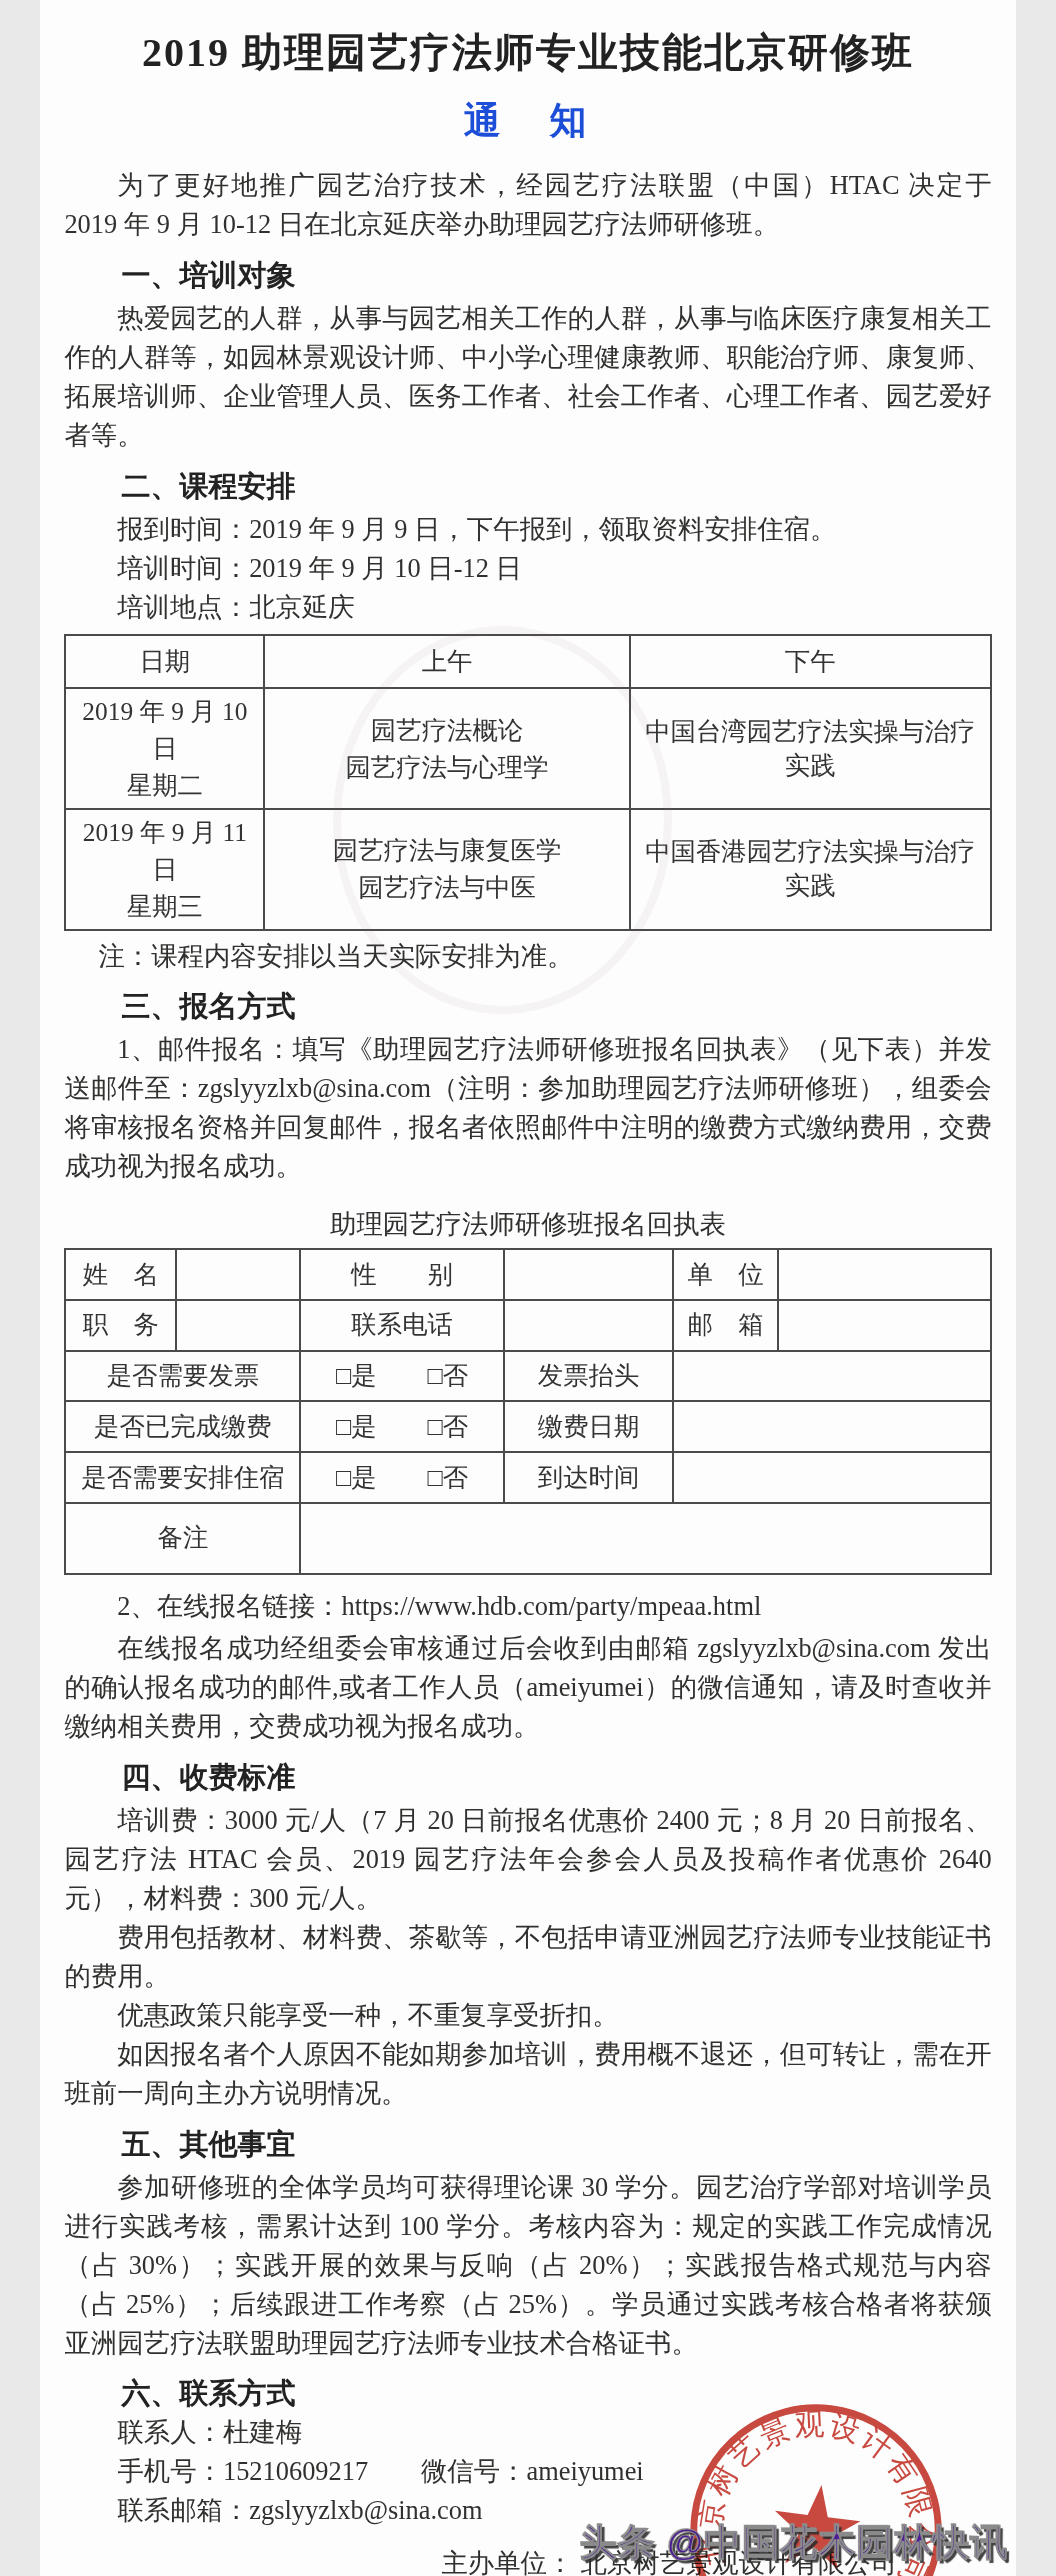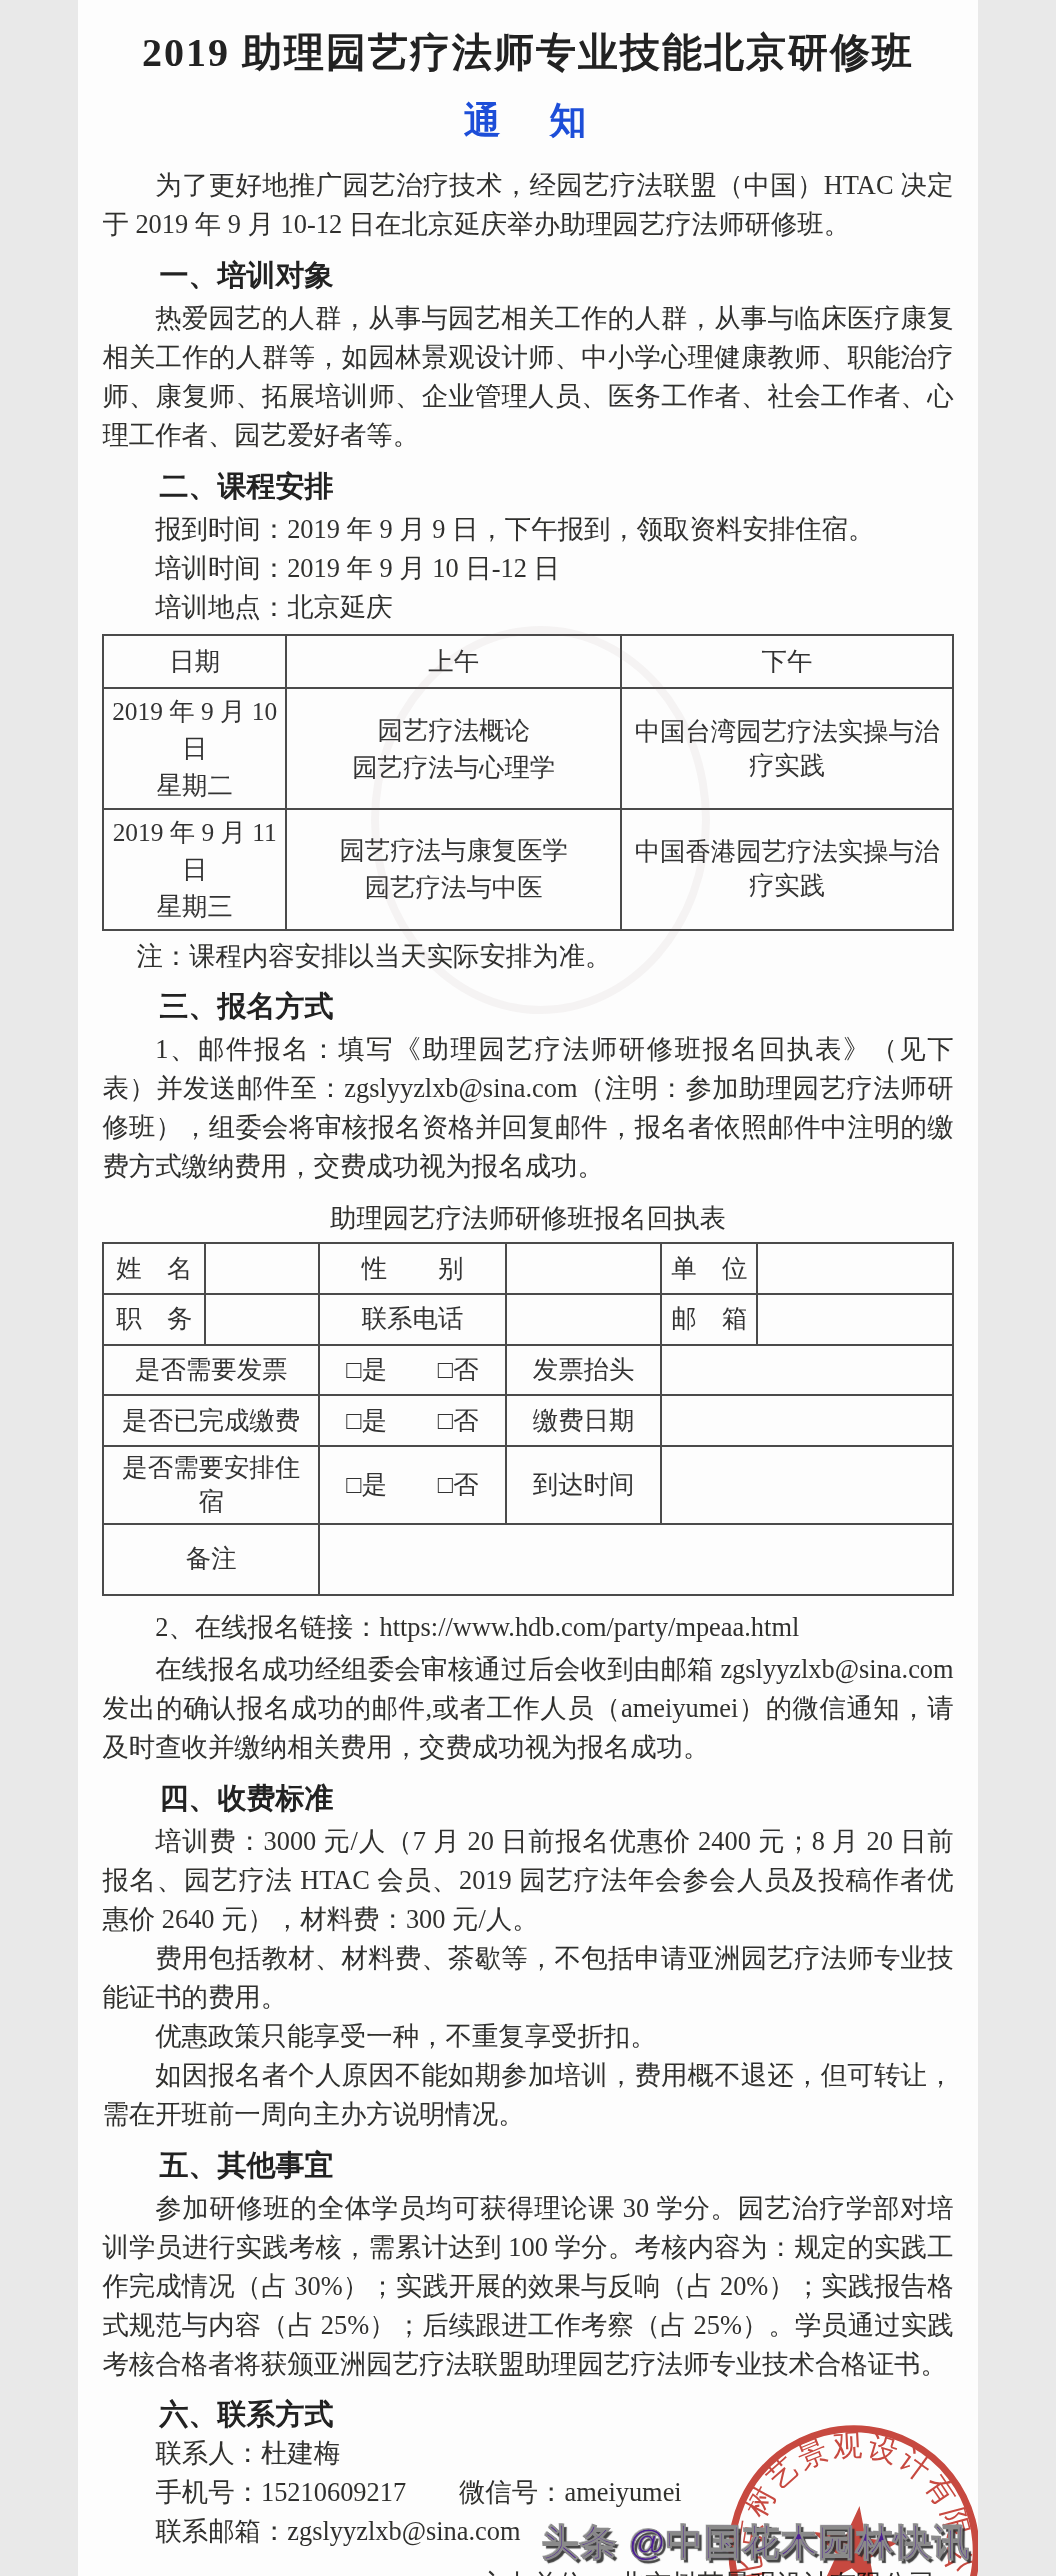--- a/index.html
+++ b/index.html
@@ -1,18 +1,18 @@
 <!DOCTYPE html>
 <html style="--seal-red: #c5392f;"><head>
 <meta charset="utf-8">
 <style>
   html,body{margin:0;padding:0;background:#e9e9e9;}
   .page{
     position:relative;
-    width:900px;height:2576px;
+    width:976px;height:2576px;
     margin:0 auto;
     background:#fdfdfd;
     overflow:hidden;
     font-family:"Liberation Serif","DejaVu Serif",serif;
     color:#30302e;
     box-sizing:border-box;
     padding:25.4px 24.4px 0 24.4px;
   }
   .title{
     margin:0;text-align:center;
@@ -41,21 +41,21 @@
   .course{margin-top:7.8px;}
   .course th{height:43px;}
   .course .r12 td{height:88px;}
   .course .r3 td{height:125px;}
   .pre{white-space:pre-line;line-height:37px;}
   .c-date{width:21.5%;}
   .c-am{width:39.5%;}
   .c-pm{width:39%;}
   .note{margin-top:5.9px;padding-left:34px;}
   
-  .reply-title{margin-top:15px;text-align:center;font-size:26.4px;line-height:35px;}
+  .reply-title{margin-top:21px;text-align:center;font-size:26.4px;line-height:35px;}
   .reply{margin-top:5.9px;}
   .reply td{height:41px;font-size:25.4px;}
   .reply .last td{height:61px;border-radius:16px;}
   .blank{background:transparent;}
   
   .contact p{line-height:39px;padding-left:53px;}
   .bottom{position:relative;margin-top:13.7px;}
   .org-row{display:flex;margin-left:377px;}
   .org-label{flex:0 0 139px;font-size:26.4px;line-height:39px;}
   .org-lines p{font-size:26.4px;line-height:39px;}

